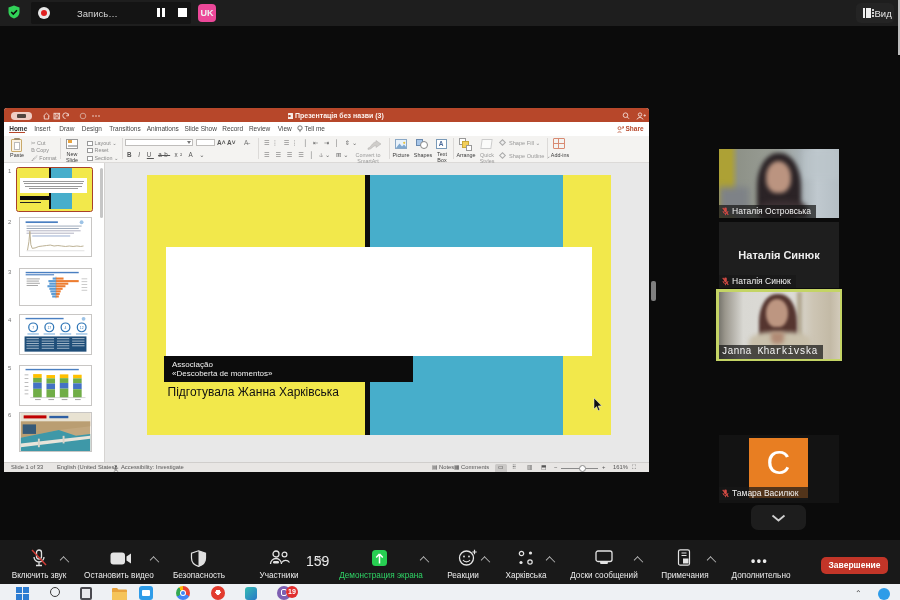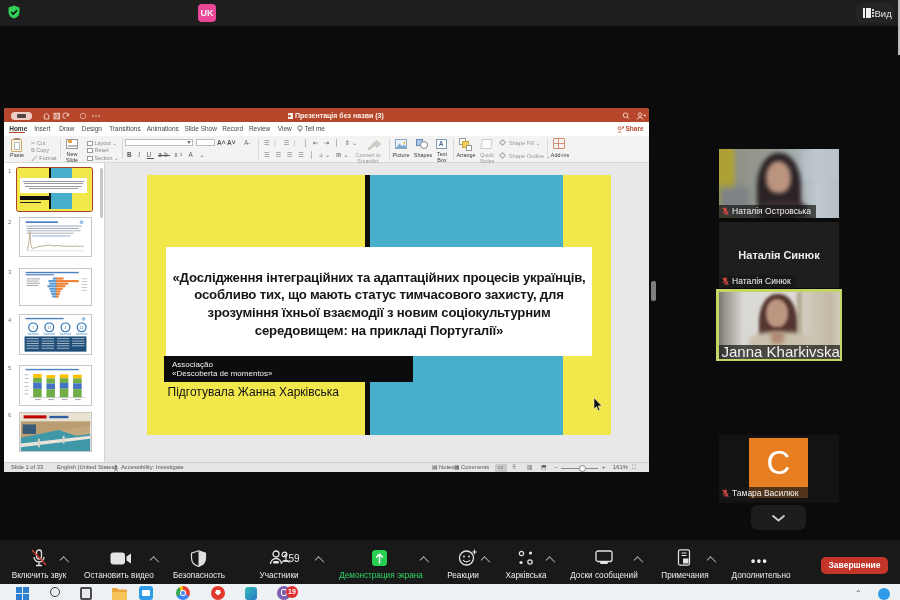--- a/index.html
+++ b/index.html
@@ -55,20 +55,28 @@
 </style>
 </head>
 <body>
 <div id="stage">
 
   <div id="topbar">
     <svg class="abs" style="left:7px;top:5px" width="14" height="14" viewBox="0 0 14 14">
       <path d="M7 0.5 L12.5 2.5 V7 C12.5 10.5 10 12.6 7 13.5 C4 12.6 1.5 10.5 1.5 7 V2.5 Z" fill="#31d158"></path>
       <path d="M4.2 7 L6.3 9.1 L10 5.2" stroke="#0b0b0b" stroke-width="1.6" fill="none"></path>
     </svg>
+    <div id="recpanel">
+      <div class="abs" style="left:7px;top:5px;width:12px;height:12px;border-radius:50%;background:#e8e8e8;"></div>
+      <div class="abs" style="left:10px;top:8px;width:6px;height:6px;border-radius:50%;background:#e02020;"></div>
+      <div class="abs" style="left:46px;top:5.5px;color:#d6d6d6;font-size:9.5px;">Запись…</div>
+      <div class="abs" style="left:126px;top:6px;width:3px;height:9px;background:#fff;"></div>
+      <div class="abs" style="left:131px;top:6px;width:3px;height:9px;background:#fff;"></div>
+      <div class="abs" style="left:147px;top:6px;width:9px;height:9px;background:#fff;"></div>
+    </div>
     <div id="uk">UK</div>
     <div id="vid-btn">
       <div class="abs" style="left:6.5px;top:4.5px;width:8px;height:10px;background:#efefef;"></div>
       <div class="abs" style="left:9.2px;top:4.5px;width:1.3px;height:10px;background:#232323;"></div>
       <div class="abs" style="left:15.5px;top:5.5px;width:2px;height:2px;background:#cfcfcf;"></div>
       <div class="abs" style="left:15.5px;top:8.8px;width:2px;height:2px;background:#cfcfcf;"></div>
       <div class="abs" style="left:15.5px;top:12.1px;width:2px;height:2px;background:#cfcfcf;"></div>
       <div class="abs" style="left:18.5px;top:4.5px;color:#e8e8e8;font-size:9.5px;">Вид</div>
     </div>
     <div class="abs" style="left:898px;top:0;width:2px;height:55px;background:#bdbdbd;"></div>
@@ -350,21 +358,20 @@
           <polygon points="0,32 73,24 73,27 0,36" fill="#e8e4da"></polygon>
           <rect x="18" y="27" width="2" height="9" fill="#d8d4c8"></rect>
           <rect x="44" y="24" width="2" height="8" fill="#d8d4c8"></rect>
           <rect x="2" y="12" width="14" height="10" fill="#1f4e79" opacity="0.85"></rect>
         </svg>
       </div>
       <div id="slide">
         <div class="abs" style="left:218.5px;top:0;width:4.5px;height:260.5px;background:#0d0d0d;"></div>
         <div class="abs" style="left:223px;top:0;width:193.5px;height:260.5px;background:#47aecb;"></div>
         <div class="abs" style="left:19.5px;top:72.5px;width:426px;height:109px;background:#ffffff;"></div>
-        <div class="abs" style="left:20px;top:94px;width:425px;text-align:center;font-size:13.2px;font-weight:bold;color:#161616;line-height:17.9px;letter-spacing:-0.2px;">«Дослідження інтеграційних та адаптаційних процесів українців, особливо тих, що мають статус тимчасового захисту, для зрозуміння їхньої взаємодії з новим соціокультурним середовищем: на прикладі Португалії»</div>
         <div class="abs" style="left:17.5px;top:181.5px;width:249px;height:26px;background:#0c0c0c;">
           <div class="abs" style="left:8px;top:3.5px;font-size:8px;color:#f2f2f2;line-height:9.3px;">Associação<br>«Descoberta de momentos»</div>
         </div>
         <div class="abs" style="left:21px;top:210px;font-size:12px;color:#111;">Підготувала Жанна Харківська</div>
         <svg class="abs" style="left:446px;top:223px" width="9" height="14" viewBox="0 0 9 14">
           <path d="M1 0 L1 11 L3.6 8.6 L5.2 12.6 L6.8 11.9 L5.2 8 L8.6 7.8 Z" fill="#111" stroke="#eee" stroke-width="0.5"></path>
         </svg>
       </div>
     </div>
     <div id="statusbar">
@@ -412,21 +419,21 @@
           <line x1="0.7" y1="0.8" x2="6.3" y2="7.8" stroke="#d34a43" stroke-width="1.1"></line>
         </svg>Наталія Синюк</div>
   </div>
   <div class="tile" id="t4" style="left:716px;top:289px;width:126px;height:72px;background:#c4d465;">
     <div class="abs" style="left:2.5px;top:2.5px;width:121px;height:67px;background:linear-gradient(90deg,#77756d 0%,#9a968c 5%,#d9d8d3 20%,#dddcd7 60%,#cdc5b4 78%,#c3baa6 92%,#d2caba 100%);overflow:hidden;">
       <div class="abs" style="left:78px;top:0;width:5px;height:67px;background:#b3a993;filter:blur(1.5px);"></div>
       <div class="abs" style="left:40px;top:2px;width:38px;height:60px;border-radius:46% 46% 30% 30%;background:#55352f;filter:blur(1.8px);"></div>
       <div class="abs" style="left:47px;top:7px;width:22px;height:28px;border-radius:50% 50% 44% 44%;background:#bd9681;filter:blur(1.8px);"></div>
       <div class="abs" style="left:30px;top:40px;width:62px;height:27px;border-radius:35% 35% 0 0;background:#c9c0ab;filter:blur(2px);"></div>
       <div class="abs" style="left:52px;top:40px;width:13px;height:12px;background:#b08a74;border-radius:0 0 35% 35%;filter:blur(2px);"></div>
-      <div class="nlabel" style="font-size:15px;height:14px;line-height:14px;">Janna Kharkivska</div>
+      <div class="nlabel" style="font-size:10px;height:14px;line-height:14px;font-family:Liberation Mono, monospace;">Janna Kharkivska</div>
     </div>
   </div>
   <div class="tile" id="t6" style="top:435px;height:67.5px;background:#131313;">
     <div class="abs" style="left:30px;top:3px;width:59px;height:60px;background:#e87e22;"></div>
     <div class="abs" style="left:30px;top:8px;width:59px;height:40px;color:#fff;font-size:33px;font-weight:300;text-align:center;line-height:40px;">C</div>
     <div class="nlabel" style="width:89px;bottom:3px;"><svg width="7" height="9" viewBox="0 0 7 9">
           <rect x="2.2" y="0.5" width="2.6" height="4.5" rx="1.3" fill="#d34a43"></rect>
           <path d="M1 4 A2.5 2.5 0 0 0 6 4 M3.5 6.5 V8.2" stroke="#d34a43" stroke-width="0.9" fill="none"></path>
           <line x1="0.7" y1="0.8" x2="6.3" y2="7.8" stroke="#d34a43" stroke-width="1.1"></line>
         </svg>Тамара Василюк</div>
@@ -458,21 +465,21 @@
       <path d="M8.5 0.8 L15.5 3.2 V8 C15.5 12.5 12.5 15.2 8.5 16.4 Z" fill="#e0e0e0"></path>
     </svg>
     <div class="titem" style="left:162px;top:31px;width:74px;">Безопасность</div>
     <svg class="abs" style="left:269px;top:10px" width="22" height="16" viewBox="0 0 22 16">
       <circle cx="7" cy="4" r="3" fill="none" stroke="#e4e4e4" stroke-width="1.3"></circle>
       <path d="M1.5 14 A5.5 5.5 0 0 1 12.5 14" fill="none" stroke="#e4e4e4" stroke-width="1.3"></path>
       <circle cx="15.5" cy="4.5" r="2.4" fill="none" stroke="#e4e4e4" stroke-width="1.2"></circle>
       <path d="M12.8 12.5 A4.6 4.6 0 0 1 20.5 12.5" fill="none" stroke="#e4e4e4" stroke-width="1.2"></path>
       <rect x="4" y="11" width="6" height="2.5" rx="1.2" fill="#e4e4e4"></rect>
     </svg>
-    <div class="abs" style="left:283px;top:13px;font-size:10px;color:#ececec;">159</div>
+    <div class="abs" style="left:306px;top:13px;font-size:14px;color:#ececec;">159</div>
     <div class="chev" style="left:315px;"></div>
     <div class="titem" style="left:242px;top:31px;width:74px;">Участники</div>
     <div class="abs" style="left:372px;top:10px;width:14.5px;height:16px;background:#27cf52;border-radius:3.5px;">
       <svg class="abs" style="left:2.7px;top:2.5px" width="9" height="11" viewBox="0 0 9 11">
           <path d="M4.5 10.5 V2 M4.5 1 L1.2 4.6 M4.5 1 L7.8 4.6" stroke="#fff" stroke-width="1.5" fill="none"></path>
         </svg>
     </div>
     <div class="chev" style="left:420px;"></div>
     <div class="titem" style="left:330px;top:31px;width:102px;color:#2fd566;">Демонстрация экрана</div>
     <svg class="abs" style="left:458px;top:9px" width="21" height="17" viewBox="0 0 21 17">

